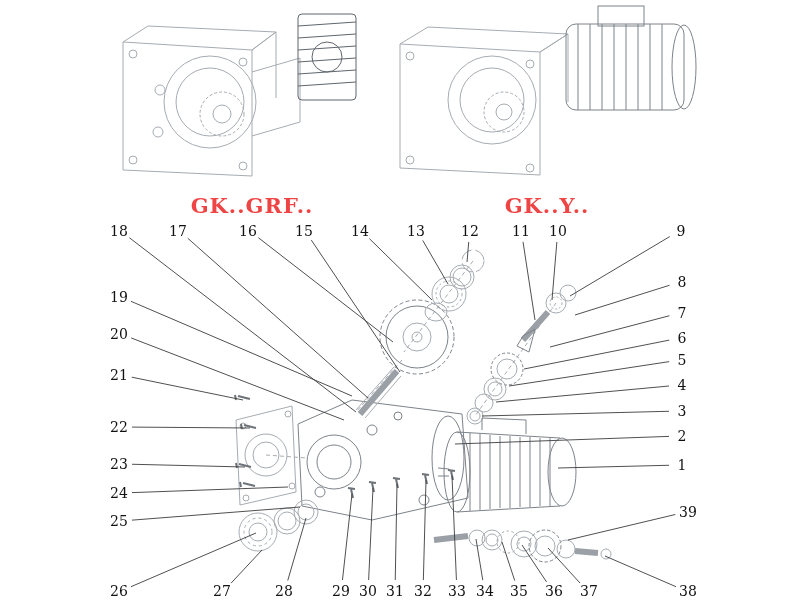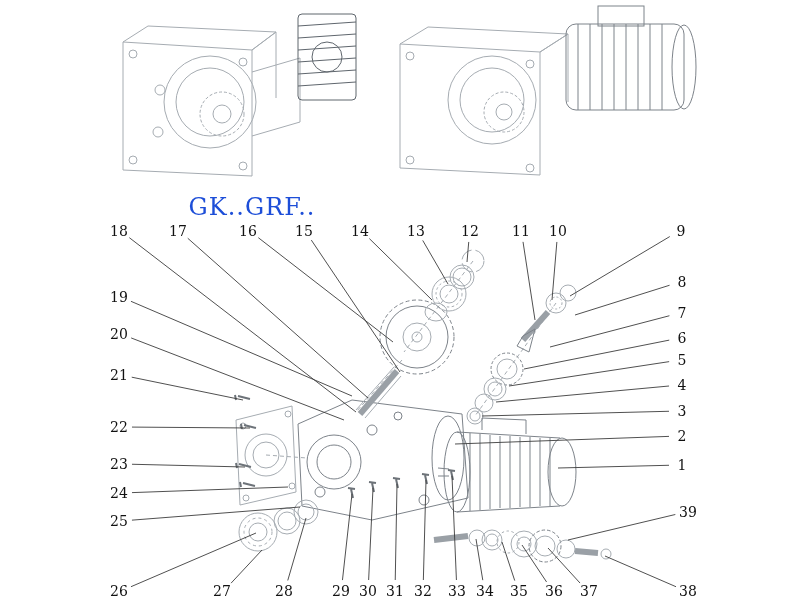--- a/index.html
+++ b/index.html
@@ -1,20 +1,20 @@
 <!DOCTYPE html>
 <html><head>
 <meta charset="utf-8">
 <style>
   html,body{margin:0;padding:0;background:#ffffff;}
   .canvas{position:relative;width:800px;height:600px;background:#ffffff;overflow:hidden;
           font-family:"DejaVu Serif","Liberation Serif",serif;}
   .canvas svg{position:absolute;left:0;top:0;}
-  .model-label{position:absolute;transform:translateX(-50%);font-weight:normal;font-size:24px;
-               letter-spacing:1px;color:#1d4ed8;white-space:nowrap;}
+  .model-label{position:absolute;transform:translateX(-50%);font-weight:bold;font-size:21px;
+               letter-spacing:1px;color:#ef4444;white-space:nowrap;}
   .callout{font-family:"DejaVu Serif","Liberation Serif",serif;font-size:14px;fill:#111111;
            text-anchor:middle;}
   .leader{stroke:#3c3c3c;stroke-width:0.9;}
   .draw{stroke:#a6acb2;fill:none;stroke-width:1;}
   .draw2{stroke:#7d838a;fill:none;stroke-width:1;}
   .draw3{stroke:#5f666d;fill:none;stroke-width:1;}
   .thick{stroke:#9aa0a6;stroke-width:6;fill:none;}
   .screw{stroke:#6d7379;stroke-width:2;fill:none;}
 </style>
 </head>
@@ -251,13 +251,14 @@
         <line x1="546.5761616534182" y1="581.9700427803597" x2="522" y2="545" class="leader"></line>
         <text x="554" y="596" class="callout">36</text>
         <line x1="580.0290206635531" y1="583.038887005367" x2="548" y2="548" class="leader"></line>
         <text x="589" y="596" class="callout">37</text>
         <line x1="676.0214584679766" y1="586.7259142819008" x2="605" y2="556" class="leader"></line>
         <text x="688" y="596" class="callout">38</text>
       </g>
   </svg>
 
   <div class="model-label" style="left:252px;top:193px;">GK..GRF..</div>
+  <div class="model-label" style="left:547px;top:193px;">GK..Y..</div>
 </div>
 
 </body></html>

